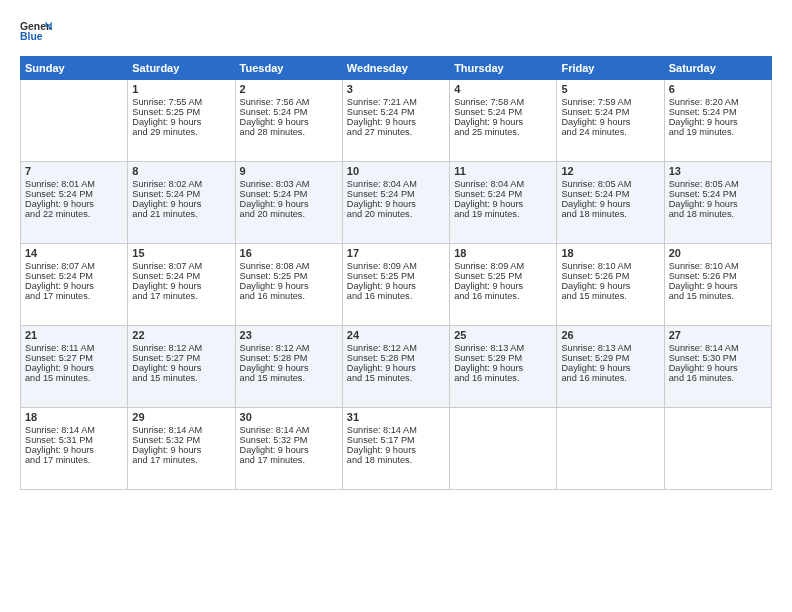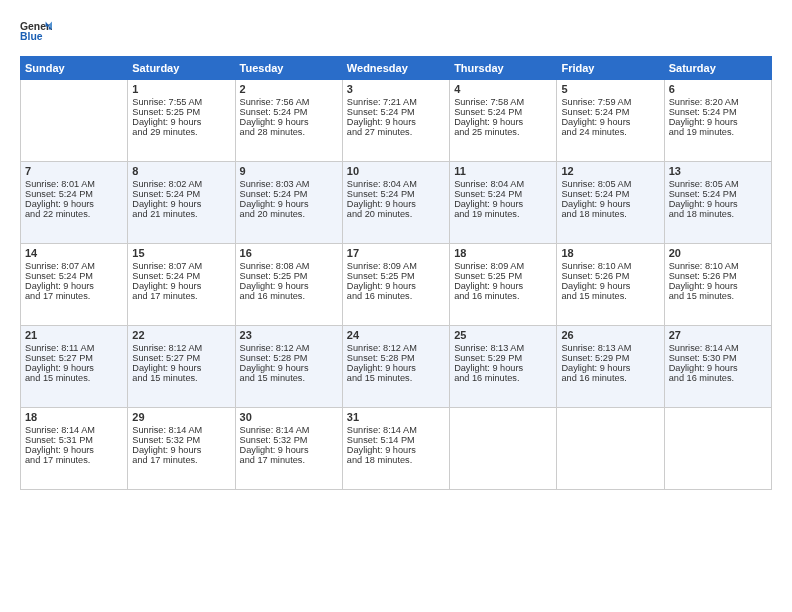--- a/index.html
+++ b/index.html
@@ -330,21 +330,21 @@
           <td>
             <span class="day-num">30</span>
             <div>Sunrise: 8:14 AM</div>
             <div>Sunset: 5:32 PM</div>
             <div>Daylight: 9 hours</div>
             <div>and 17 minutes.</div>
           </td>
           <td>
             <span class="day-num">31</span>
             <div>Sunrise: 8:14 AM</div>
-            <div>Sunset: 5:14 PM</div>
+            <div>Sunset: 5:17 PM</div>
             <div>Daylight: 9 hours</div>
             <div>and 18 minutes.</div>
           </td>
           <td class="empty-cell"></td>
           <td class="empty-cell"></td>
           <td class="empty-cell"></td>
         </tr>
       </tbody>
   </table>
 </div>

